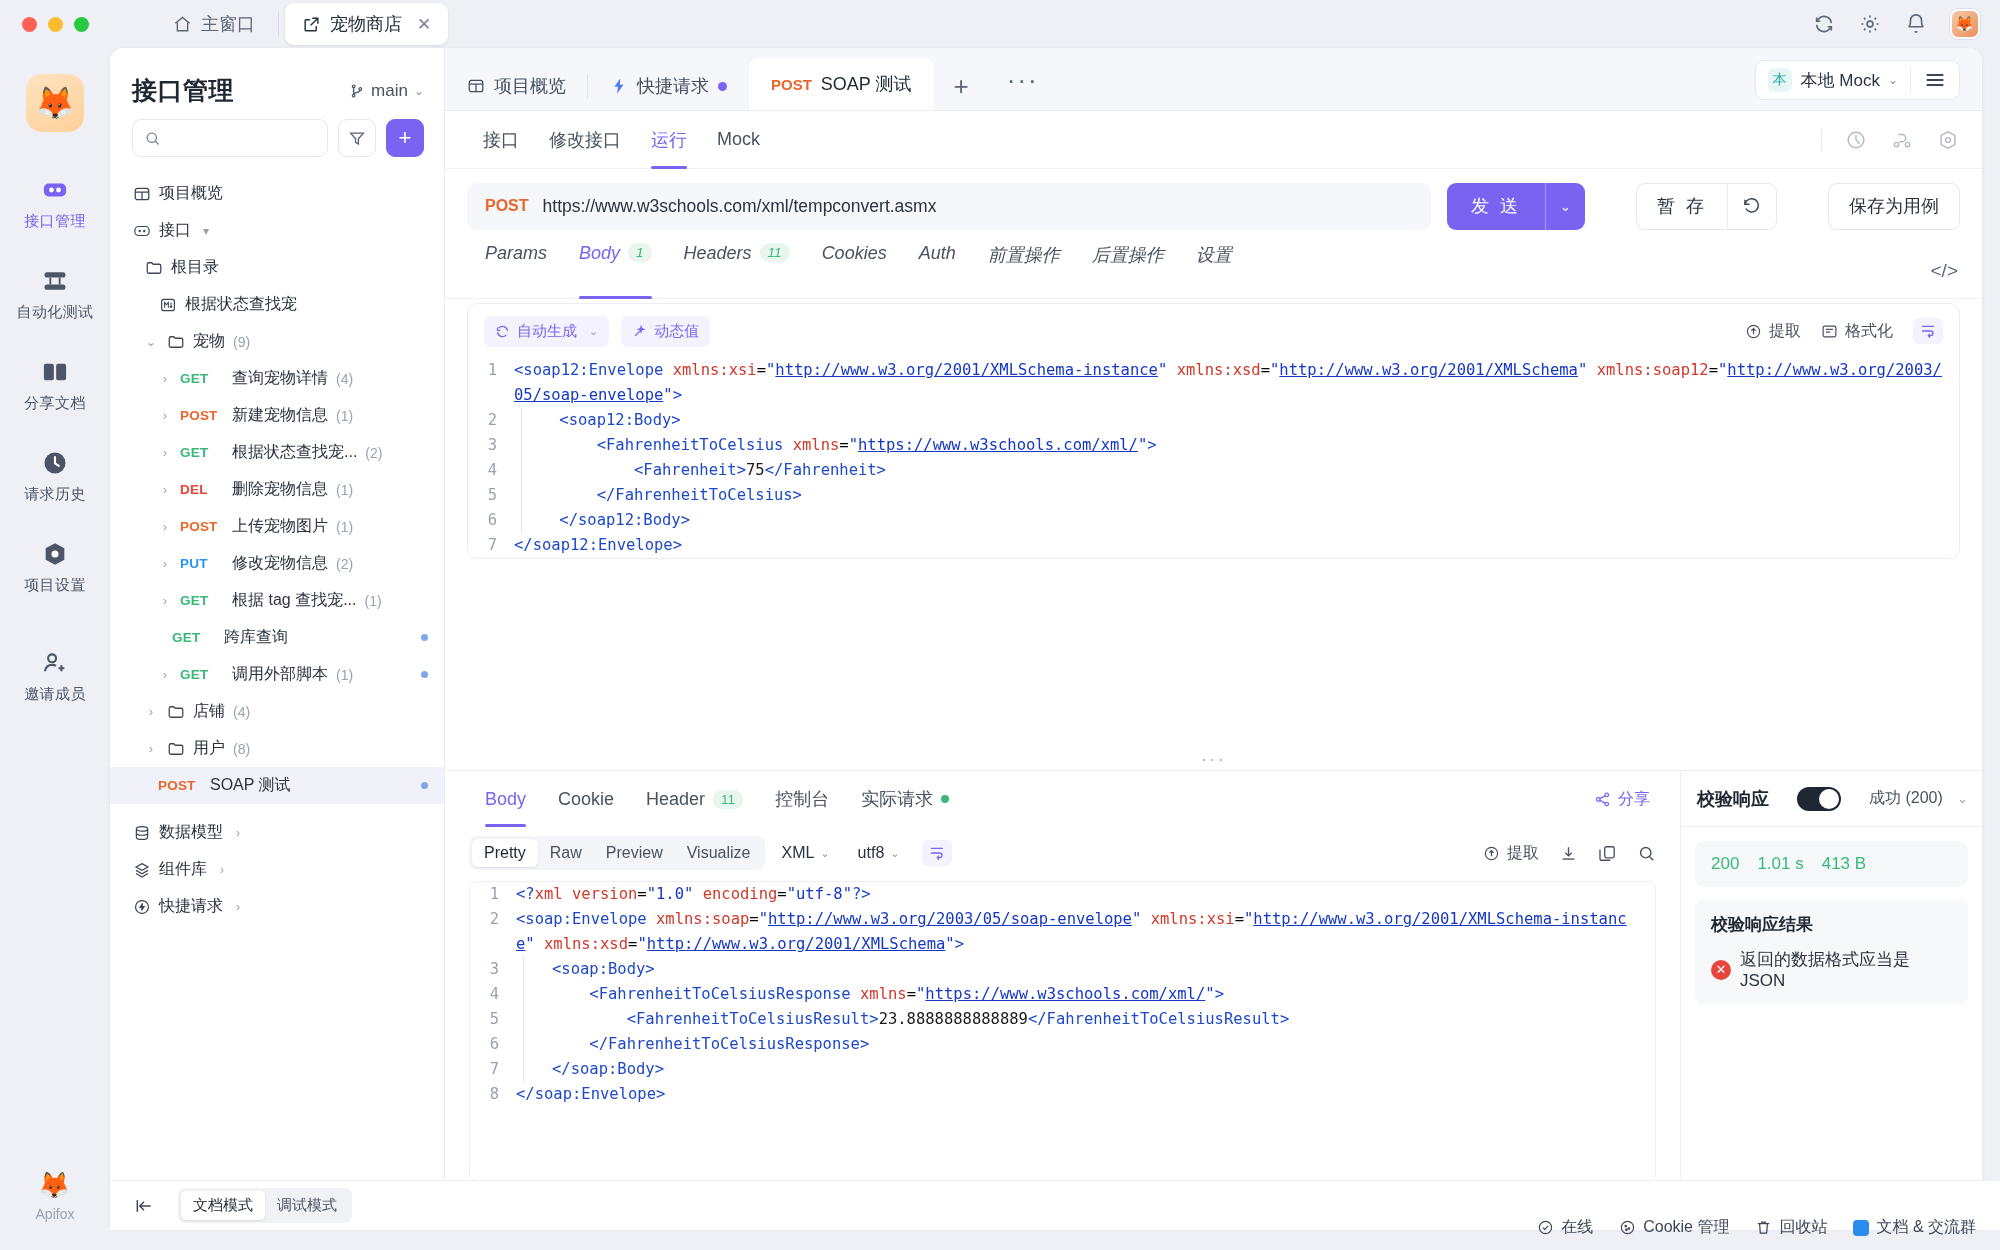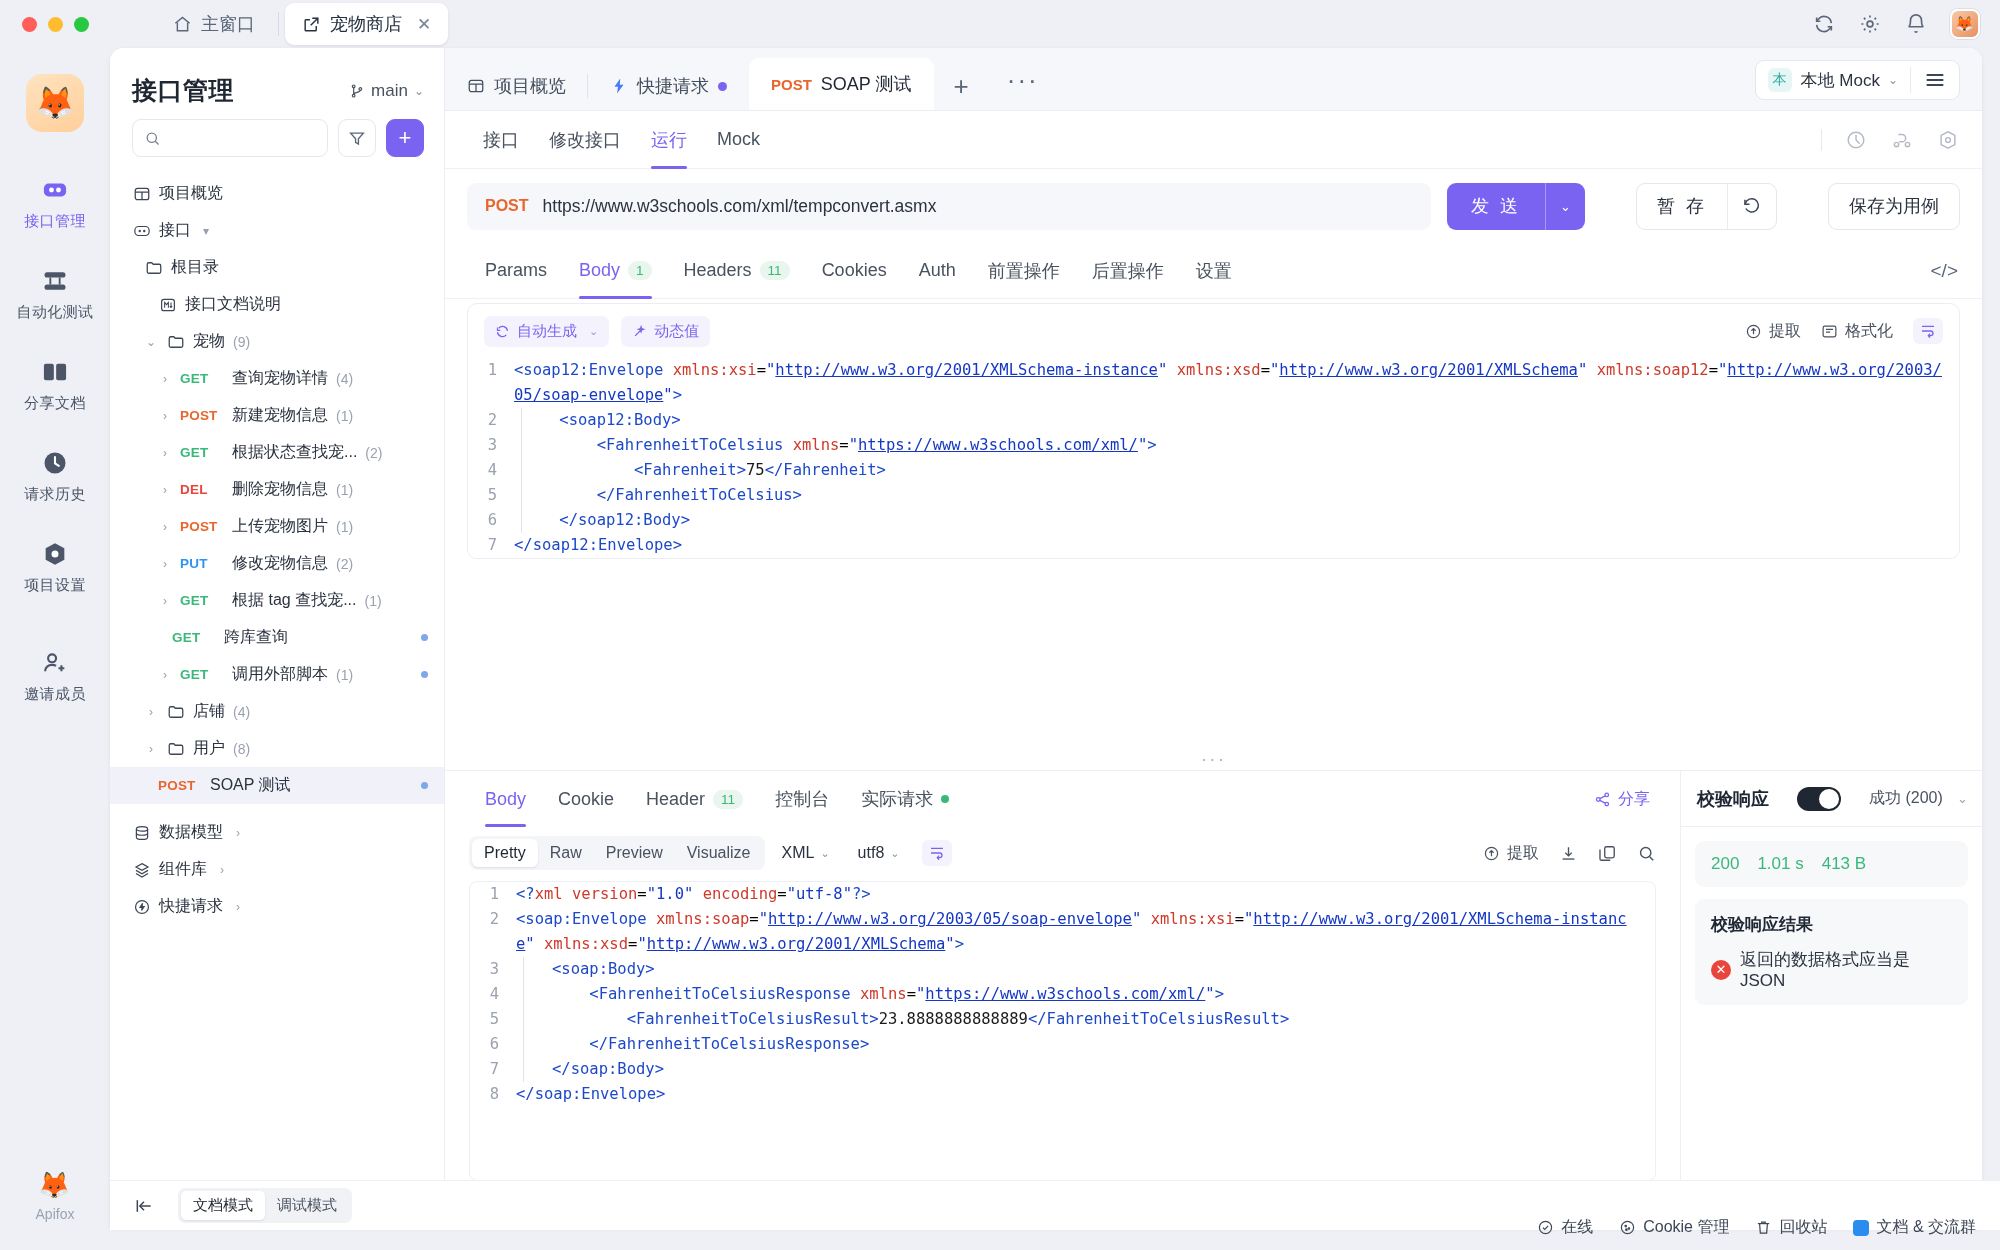--- a/index.html
+++ b/index.html
@@ -190,21 +190,21 @@
     display: flex; align-items: center; color: #2b3340; font-size: 18px; margin-left: 35px;
   }
   .ghost-btn .lbl { padding: 0 20px; letter-spacing: 3px; }
   .ghost-btn .vdiv { width: 1px; height: 47px; background: #e8ebf1; }
   .ghost-btn .ic { padding: 0 14px; font-size: 18px; color: #3d4656; }
 
   .reqtabs {
     height: 56px; display: flex; align-items: center; padding: 0 26px; gap: 4px;
     border-bottom: 1px solid #eef0f4; position: relative;
   }
-  .rqt { font-size: 18px; color: #49525f; padding: 0 14px; height: 56px; display: flex; align-items: center; gap: 8px; position: relative; }
+  .rqt { font-size: 18px; color: #49525f; padding: 0 14px; height: 56px; display: flex; align-items: flex-start; gap: 8px; position: relative; font-style: italic; }
   .rqt.active { color: #7a63f0; }
   .rqt.active::after { content: ""; position: absolute; left: 14px; right: 14px; bottom: 0; height: 3px; background: #7a63f0; border-radius: 2px; }
   .pill { background: #eef0f4; color: #6b7383; font-size: 13.5px; border-radius: 9px; padding: 2px 8px; }
   .pill.grn { background: #e8f6ee; color: #3ab87a; }
   .code-ic { position: absolute; right: 24px; color: #5b6678; font-size: 19px; }
 
   .bodytypes { height: 56px; display: flex; align-items: center; padding: 0 26px; gap: 6px; }
   .bt { font-size: 17px; color: #49525f; padding: 7px 15px; border-radius: 16px; }
   .bt.active { background: #2b8cf0; color: #fff; }
 
@@ -497,21 +497,21 @@
           <span>根目录</span>
         </div>
 
         <div class="tree-row ind2">
           <span class="tico">
             <svg width="18" height="18" viewBox="0 0 24 24" fill="none" stroke="currentColor" stroke-width="1.6">
                 <rect x="3.5" y="4.5" width="17" height="15" rx="3"></rect>
                 <path d="M7.5 15.5v-7l2.5 3 2.5-3v7M16 8.5v7M16 15.5l-1.6-1.8M16 15.5l1.6-1.8" stroke-width="1.4"></path>
               </svg>
           </span>
-          <span>接口文档说明</span>
+          <span>根据状态查找宠</span>
         </div>
 
         <div class="tree-row ind1">
           <span class="caret">⌄</span>
           <span class="tico">
             <svg width="18" height="18" viewBox="0 0 24 24" fill="none" stroke="currentColor" stroke-width="1.7">
                 <path d="M3 7a2 2 0 0 1 2-2h4l2 2h8a2 2 0 0 1 2 2v8a2 2 0 0 1-2 2H5a2 2 0 0 1-2-2z"></path>
               </svg>
           </span>
           <span>宠物</span>

